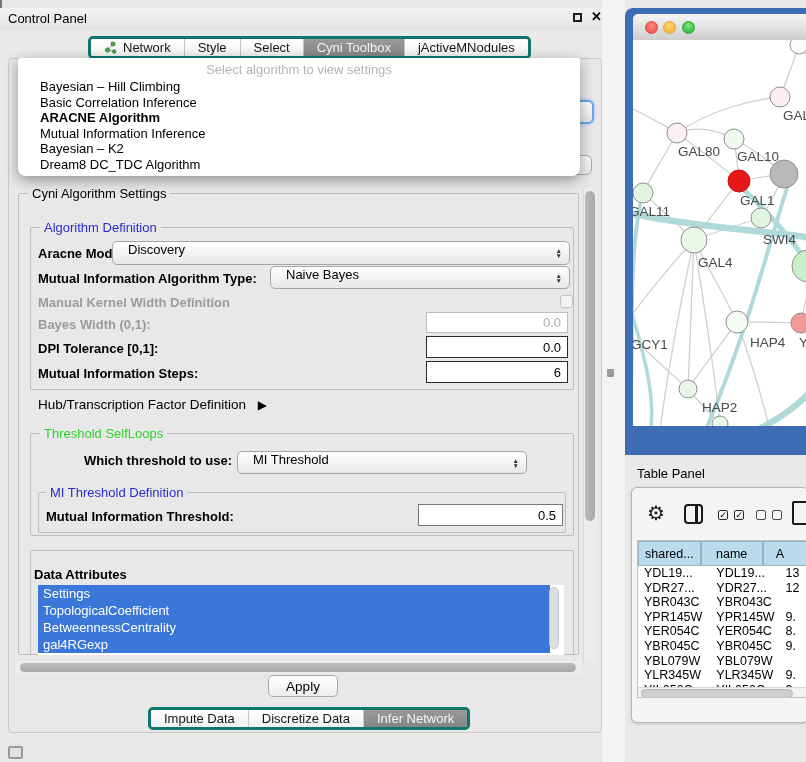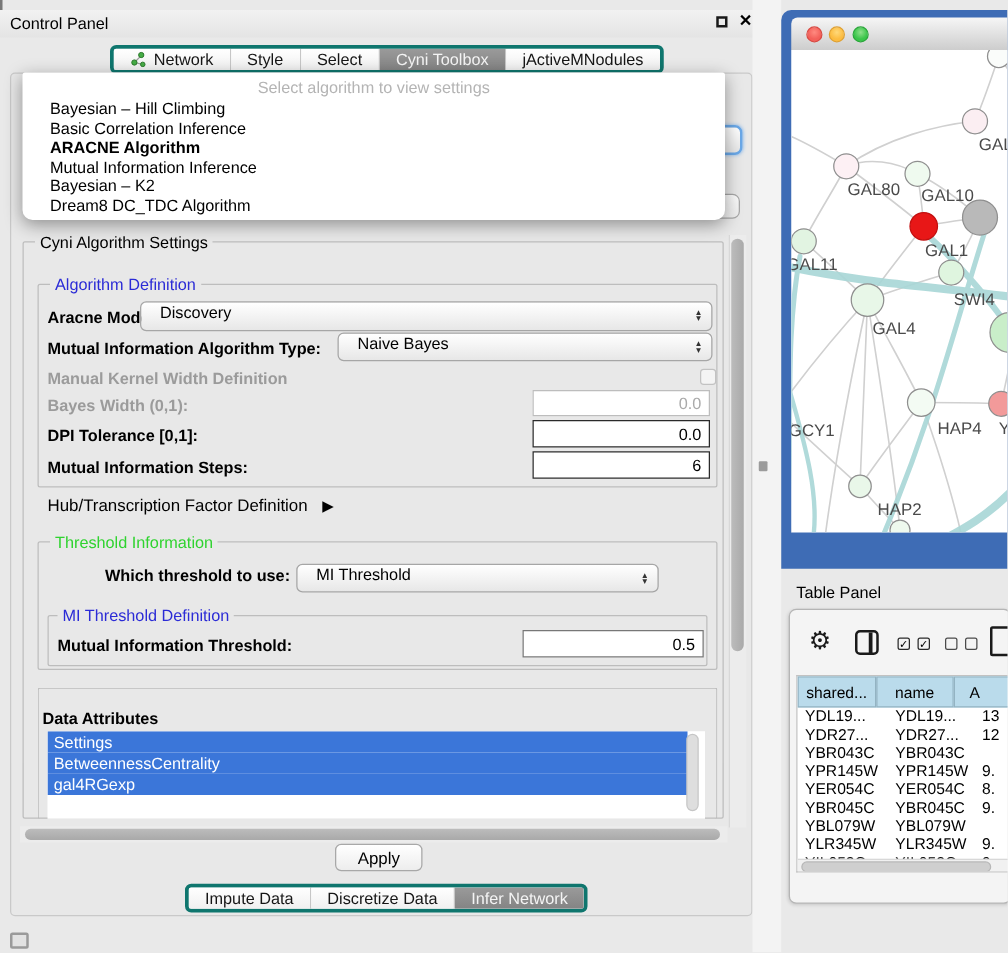--- a/index.html
+++ b/index.html
@@ -122,21 +122,21 @@
   <div class="field abs" style="left:426px;top:361px;width:142px;height:22px;border:1.5px solid #2a2a2a">
     <span>6</span>
   </div>
 
   <div class="abs" style="left:38px;top:397px;font-size:13.5px">
     <span>Hub/Transcription Factor Definition</span>
     <span style="margin-left:8px;font-size:12px">▶</span>
   </div>
 
   <div class="group abs" style="left:30px;top:433px;width:544px;height:103px"></div>
-  <span class="gtitle green" style="left:40px;top:426px">Threshold Information</span>
+  <span class="gtitle green" style="left:40px;top:426px">Threshold SelfLoops</span>
 
   <span class="lbl abs" style="left:84px;top:453px">Which threshold to use:</span>
   <div class="combo abs" style="left:237px;top:451px;width:290px;height:23px">
     <span>MI Threshold</span>
     <span class="arr">
         <span>▲</span>
         <span>▼</span>
       </span>
   </div>
 
@@ -146,20 +146,21 @@
   <span class="lbl abs" style="left:46px;top:509px">Mutual Information Threshold:</span>
   <div class="field abs" style="left:418px;top:504px;width:145px;height:22px;border:1px solid #777">
     <span>0.5</span>
   </div>
 
   <div class="group abs" style="left:30px;top:550px;width:544px;height:105px;border-bottom:none"></div>
   <span class="lbl abs" style="left:34px;top:567px">Data Attributes</span>
 
   <div class="abs" style="left:38px;top:585px;width:526px;height:70px;background:#fff;overflow:hidden">
     <div class="attr" style="width:507px"><span>Settings</span></div>
+    <div class="attr" style="width:507px"><span>TopologicalCoefficient</span></div>
     <div class="attr" style="width:507px"><span>BetweennessCentrality</span></div>
     <div class="attr" style="width:507px"><span>gal4RGexp</span></div>
     <div class="abs" style="left:511px;top:2px;width:10px;height:62px;border-radius:5px;background:#dedede;border:1px solid #c6c6c6"></div>
   </div>
 
   <div class="abs" style="left:268px;top:675px;width:70px;height:22px;border:1px solid #a8a8a8;border-radius:5px;
               background:linear-gradient(#ffffff,#ededed);display:flex;align-items:center;justify-content:center;font-size:13.5px">
     <span>Apply</span>
   </div>
 

